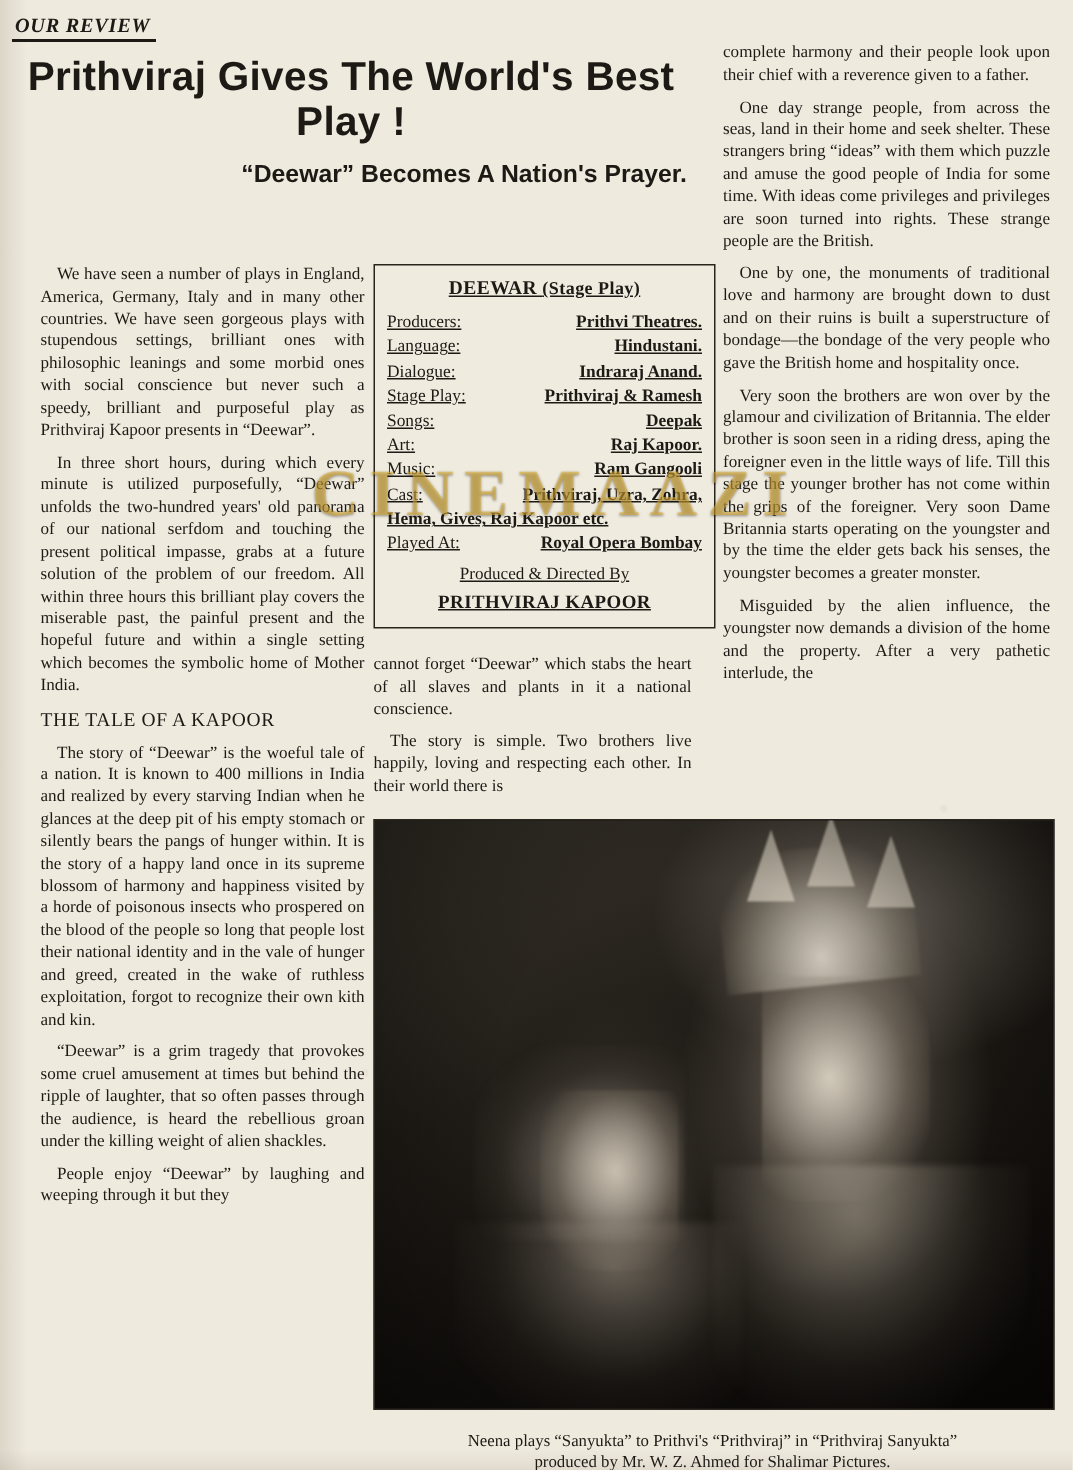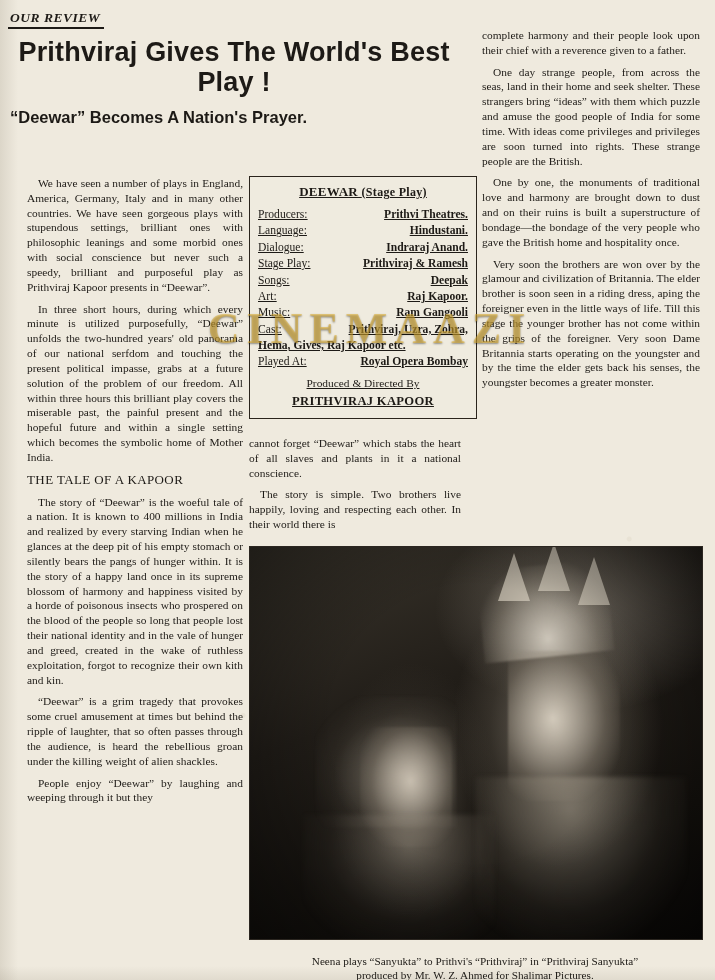--- a/index.html
+++ b/index.html
@@ -49,21 +49,21 @@
     letter-spacing:0.2px;
     text-align:center;
     line-height:1.14;
     margin:8px 0 0 0;
     width:448px;
   }
   .subhead{
     font-family:"Liberation Sans", sans-serif;
     font-weight:bold;
     font-size:16.5px;
-    text-align:left;
+    text-align:right;
     margin:10px 0 0 0;
     width:448px;
   }
   .col{
     position:absolute;
     font-size:11.4px;
     line-height:1.30;
     text-align:justify;
     text-justify:inter-word;
     hyphens:auto;
@@ -272,20 +272,21 @@
       <p class="noind">cannot forget “Deewar” which stabs the heart of all slaves and plants in it a national conscience.</p>
       <p>The story is simple. Two brothers live happily, loving and respecting each other. In their world there is</p>
     </div>
 
     
     <div class="col" id="col3">
       <p class="noind">complete harmony and their people look upon their chief with a reverence given to a father.</p>
       <p>One day strange people, from across the seas, land in their home and seek shelter. These strangers bring “ideas” with them which puzzle and amuse the good people of India for some time. With ideas come privileges and privileges are soon turned into rights. These strange people are the British.</p>
       <p>One by one, the monuments of traditional love and harmony are brought down to dust and on their ruins is built a superstructure of bondage—the bondage of the very people who gave the British home and hospitality once.</p>
       <p>Very soon the brothers are won over by the glamour and civilization of Britannia. The elder brother is soon seen in a riding dress, aping the foreigner even in the little ways of life. Till this stage the younger brother has not come within the grips of the foreigner. Very soon Dame Britannia starts operating on the youngster and by the time the elder gets back his senses, the youngster becomes a greater monster.</p>
+      <p>Misguided by the alien influence, the youngster now demands a division of the home and the property. After a very pathetic interlude, the</p>
     </div>
 
     
     <div class="photo-wrap">
       <div class="photo">
         <div class="headdress-f"></div>
         <div class="crown"></div>
         <div class="crown-spike" style="left:248px;top:6px;"></div>
         <div class="crown-spike" style="left:288px;top:-4px;"></div>
         <div class="crown-spike" style="left:328px;top:10px;"></div>

